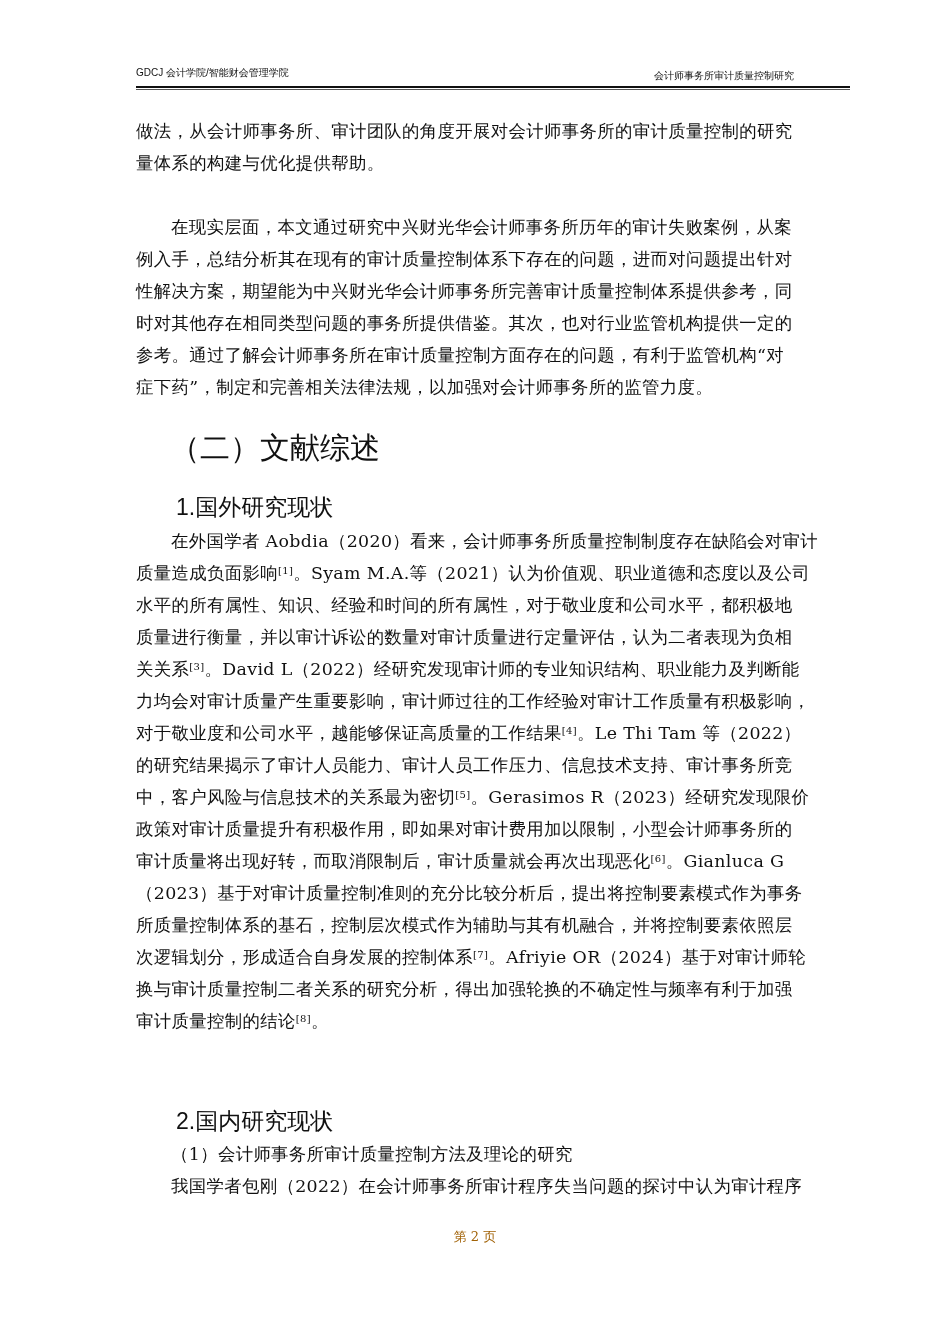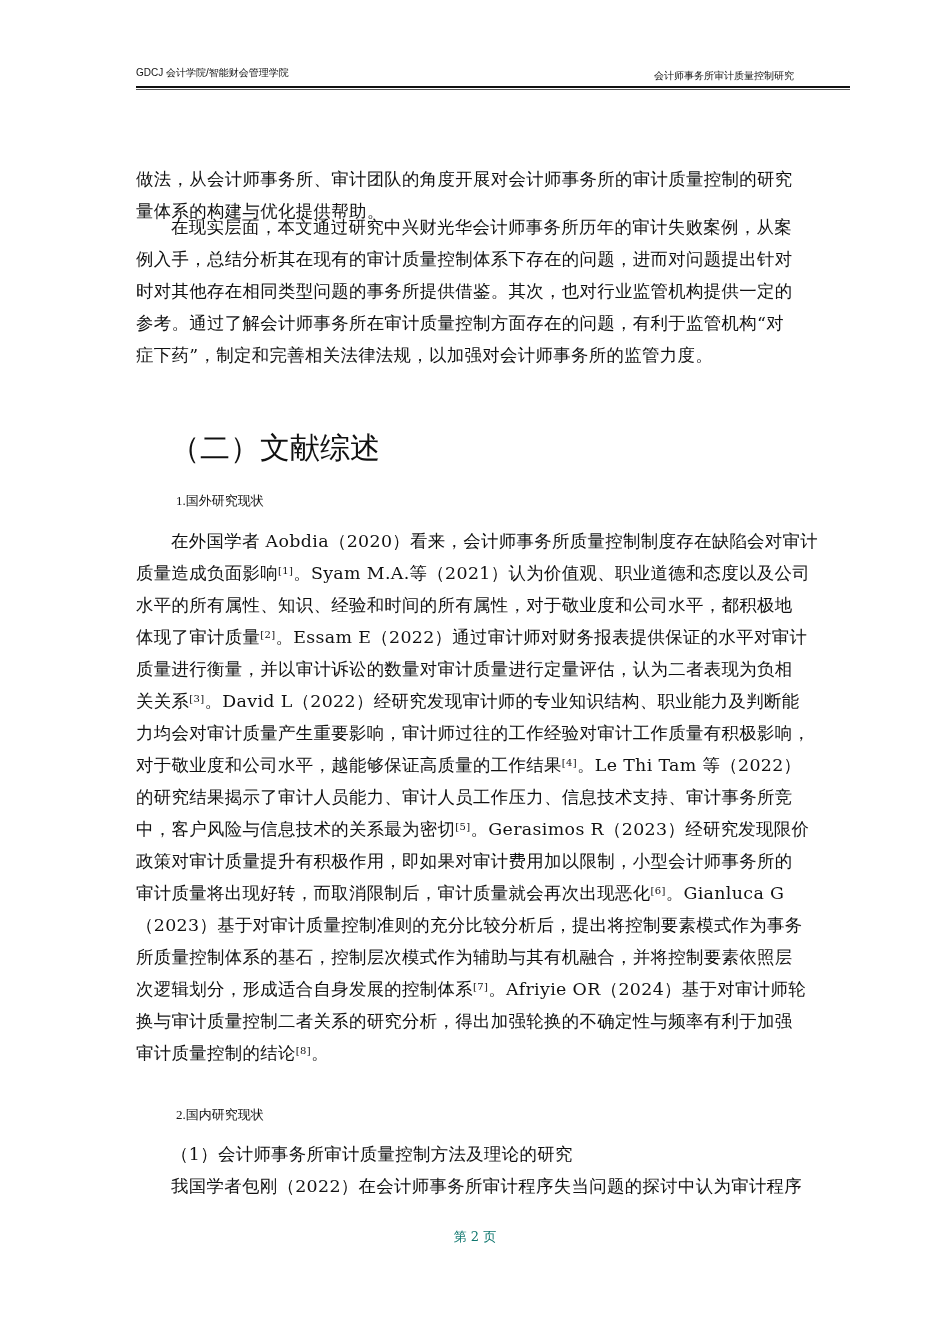--- a/index.html
+++ b/index.html
@@ -8,64 +8,64 @@
   .header { position:absolute; left:136px; top:66px; width:714px; height:20px;
             font-family:"Liberation Sans","DejaVu Sans",sans-serif; font-size:10px; }
   .header .left { position:absolute; left:0; top:0; }
   .header .right { position:absolute; right:56px; top:3px; }
   .header-rule { position:absolute; left:136px; top:86px; width:714px; height:2px; background:#111; }
   .header-rule2 { position:absolute; left:136px; top:89px; width:714px; height:1px; background:#555; }
   .p { font-size:17.4px; line-height:32px; text-align:justify; text-align-last:left; margin:0; letter-spacing:0.35px; }
   .line { display:block; white-space:nowrap; height:32px; }
   .h2 { position:absolute; left:170px; top:428px; font-family:"DejaVu Sans","Liberation Sans",sans-serif;
         font-size:30px; font-weight:normal; }
-  .h3 { position:absolute; font-family:Liberation Serif, serif; font-size:13px; }
+  .h3 { position:absolute; font-family:Liberation Sans, sans-serif; font-size:23px; }
   sup { font-size:10px; vertical-align:top; position:relative; top:-2px; }
   .block { position:absolute; left:136px; width:714px; }
-  .footer { position:absolute; left:0; width:950px; top:1228px; text-align:center; font-size:13px; color:#0f766e; }
+  .footer { position:absolute; left:0; width:950px; top:1228px; text-align:center; font-size:13px; color:#a16207; }
 </style>
 </head>
 <body>
 
 <div>
   <div class="header">
     <span class="left">GDCJ 会计学院/智能财会管理学院</span>
     <span class="right">会计师事务所审计质量控制研究</span>
   </div>
   <div class="header-rule"></div>
   <div class="header-rule2"></div>
 </div>
 
-<div class="block" style="top:115px;margin-top:48px;">
+<div class="block" style="top:115px;">
   <div class="p">
     <span class="line">做法，从会计师事务所、审计团队的角度开展对会计师事务所的审计质量控制的研究</span>
     <span class="line">量体系的构建与优化提供帮助。</span>
   </div>
 </div>
 
 <div class="block" style="top:211px;">
   <div class="p">
     <span class="line" style="padding-left:35px;">在现实层面，本文通过研究中兴财光华会计师事务所历年的审计失败案例，从案</span>
     <span class="line">例入手，总结分析其在现有的审计质量控制体系下存在的问题，进而对问题提出针对</span>
+    <span class="line">性解决方案，期望能为中兴财光华会计师事务所完善审计质量控制体系提供参考，同</span>
     <span class="line">时对其他存在相同类型问题的事务所提供借鉴。其次，也对行业监管机构提供一定的</span>
     <span class="line">参考。通过了解会计师事务所在审计质量控制方面存在的问题，有利于监管机构“对</span>
     <span class="line">症下药”，制定和完善相关法律法规，以加强对会计师事务所的监管力度。</span>
   </div>
 </div>
 
 <div class="h2">（二）文献综述</div>
 
 <div class="h3" style="left:176px; top:492px;">1.国外研究现状</div>
 
 <div class="block" style="top:525px;">
   <div class="p">
     <span class="line" style="padding-left:35px;">在外国学者 Aobdia（2020）看来，会计师事务所质量控制制度存在缺陷会对审计</span>
     <span class="line"><span>质量造成负面影响</span><sup>[1]</sup><span>。Syam M.A.等（2021）认为价值观、职业道德和态度以及公司</span></span>
     <span class="line">水平的所有属性、知识、经验和时间的所有属性，对于敬业度和公司水平，都积极地</span>
-    <span class="line"><span>体现了审计质量</span><sup>[2]</sup><span>。Essam E（2022）通过审计师对财务报表提供保证的水平对审计</span></span>
     <span class="line">质量进行衡量，并以审计诉讼的数量对审计质量进行定量评估，认为二者表现为负相</span>
     <span class="line"><span>关关系</span><sup>[3]</sup><span>。David L（2022）经研究发现审计师的专业知识结构、职业能力及判断能</span></span>
     <span class="line">力均会对审计质量产生重要影响，审计师过往的工作经验对审计工作质量有积极影响，</span>
     <span class="line"><span>对于敬业度和公司水平，越能够保证高质量的工作结果</span><sup>[4]</sup><span>。Le Thi Tam 等（2022）</span></span>
     <span class="line">的研究结果揭示了审计人员能力、审计人员工作压力、信息技术支持、审计事务所竞</span>
     <span class="line"><span>中，客户风险与信息技术的关系最为密切</span><sup>[5]</sup><span>。Gerasimos R（2023）经研究发现限价</span></span>
     <span class="line">政策对审计质量提升有积极作用，即如果对审计费用加以限制，小型会计师事务所的</span>
     <span class="line"><span>审计质量将出现好转，而取消限制后，审计质量就会再次出现恶化</span><sup>[6]</sup><span>。Gianluca G</span></span>
     <span class="line">（2023）基于对审计质量控制准则的充分比较分析后，提出将控制要素模式作为事务</span>
     <span class="line">所质量控制体系的基石，控制层次模式作为辅助与其有机融合，并将控制要素依照层</span>

